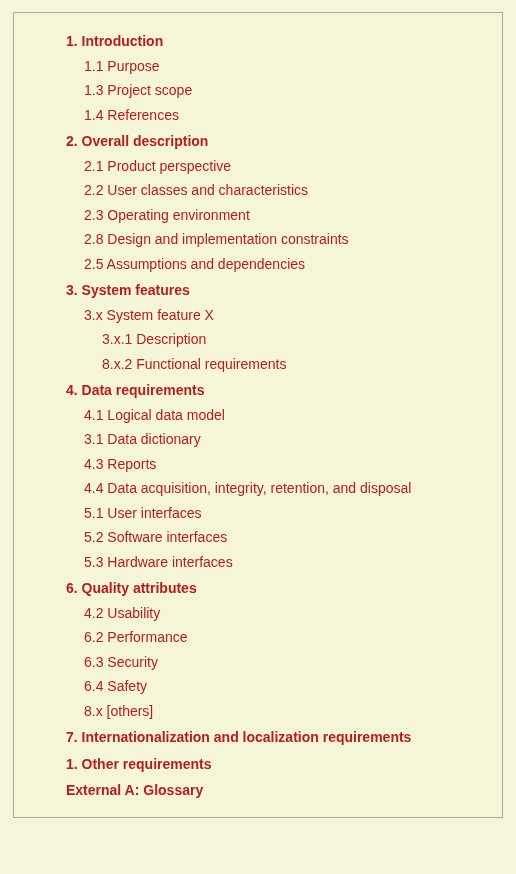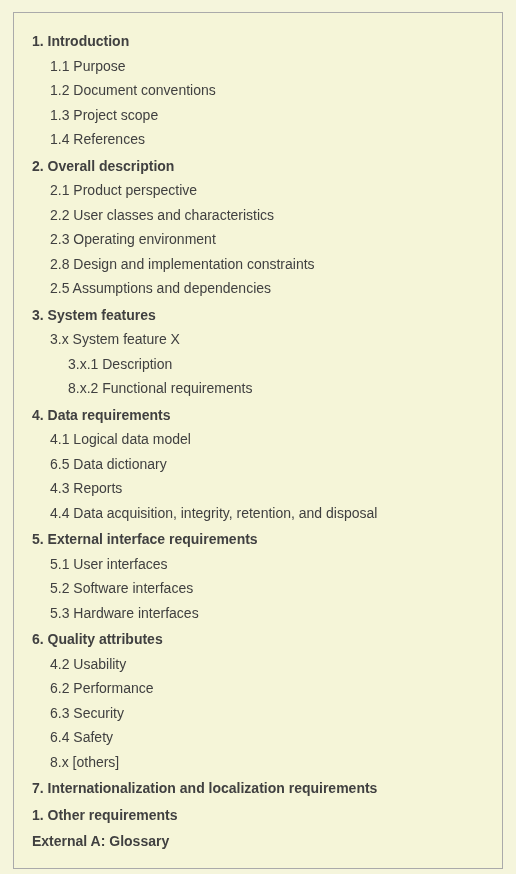--- a/index.html
+++ b/index.html
@@ -26,21 +26,22 @@
       background: #f5f5d8;
       padding: 14px 18px 14px 18px;
     }
 
     .toc-list {
       list-style: none;
     }
 
     .toc-item {
       line-height: 1.75;
-      color: #404040;
+      color: #b91c1c;
+      margin-left: 34px;
     }
 
     .toc-item.section-header {
       font-weight: bold;
       margin-top: 4px;
     }
 
     .toc-item.level-1 {
       padding-left: 0px;
       margin-top: 2px;
@@ -60,39 +61,37 @@
       margin-top: 2px;
     }
   </style>
 </head>
 <body>
 
 <div class="container">
   <ul class="toc-list" id="toc-ul">
   <li class="toc-item level-1 section-header"><b>1. Introduction</b></li>
       <li class="toc-item level-2">1.1 Purpose</li>
-      <li class="toc-item level-2">1.2 Document conventions</li>
       <li class="toc-item level-2">1.3 Project scope</li>
       <li class="toc-item level-2">1.4 References</li>
       <li class="toc-item level-1 section-header"><b>2. Overall description</b></li>
       <li class="toc-item level-2">2.1 Product perspective</li>
       <li class="toc-item level-2">2.2 User classes and characteristics</li>
       <li class="toc-item level-2">2.3 Operating environment</li>
       <li class="toc-item level-2">2.8 Design and implementation constraints</li>
       <li class="toc-item level-2">2.5 Assumptions and dependencies</li>
       <li class="toc-item level-1 section-header"><b>3. System features</b></li>
       <li class="toc-item level-2">3.x System feature X</li>
       <li class="toc-item level-3">3.x.1 Description</li>
       <li class="toc-item level-3">8.x.2 Functional requirements</li>
       <li class="toc-item level-1 section-header"><b>4. Data requirements</b></li>
       <li class="toc-item level-2">4.1 Logical data model</li>
-      <li class="toc-item level-2">6.5 Data dictionary</li>
+      <li class="toc-item level-2">3.1 Data dictionary</li>
       <li class="toc-item level-2">4.3 Reports</li>
       <li class="toc-item level-2">4.4 Data acquisition, integrity, retention, and disposal</li>
-      <li class="toc-item level-1 section-header"><b>5. External interface requirements</b></li>
       <li class="toc-item level-2">5.1 User interfaces</li>
       <li class="toc-item level-2">5.2 Software interfaces</li>
       <li class="toc-item level-2">5.3 Hardware interfaces</li>
       <li class="toc-item level-1 section-header"><b>6. Quality attributes</b></li>
       <li class="toc-item level-2">4.2 Usability</li>
       <li class="toc-item level-2">6.2 Performance</li>
       <li class="toc-item level-2">6.3 Security</li>
       <li class="toc-item level-2">6.4 Safety</li>
       <li class="toc-item level-2">8.x [others]</li>
       <li class="toc-item level-1 section-header"><b>7. Internationalization and localization requirements</b></li>

